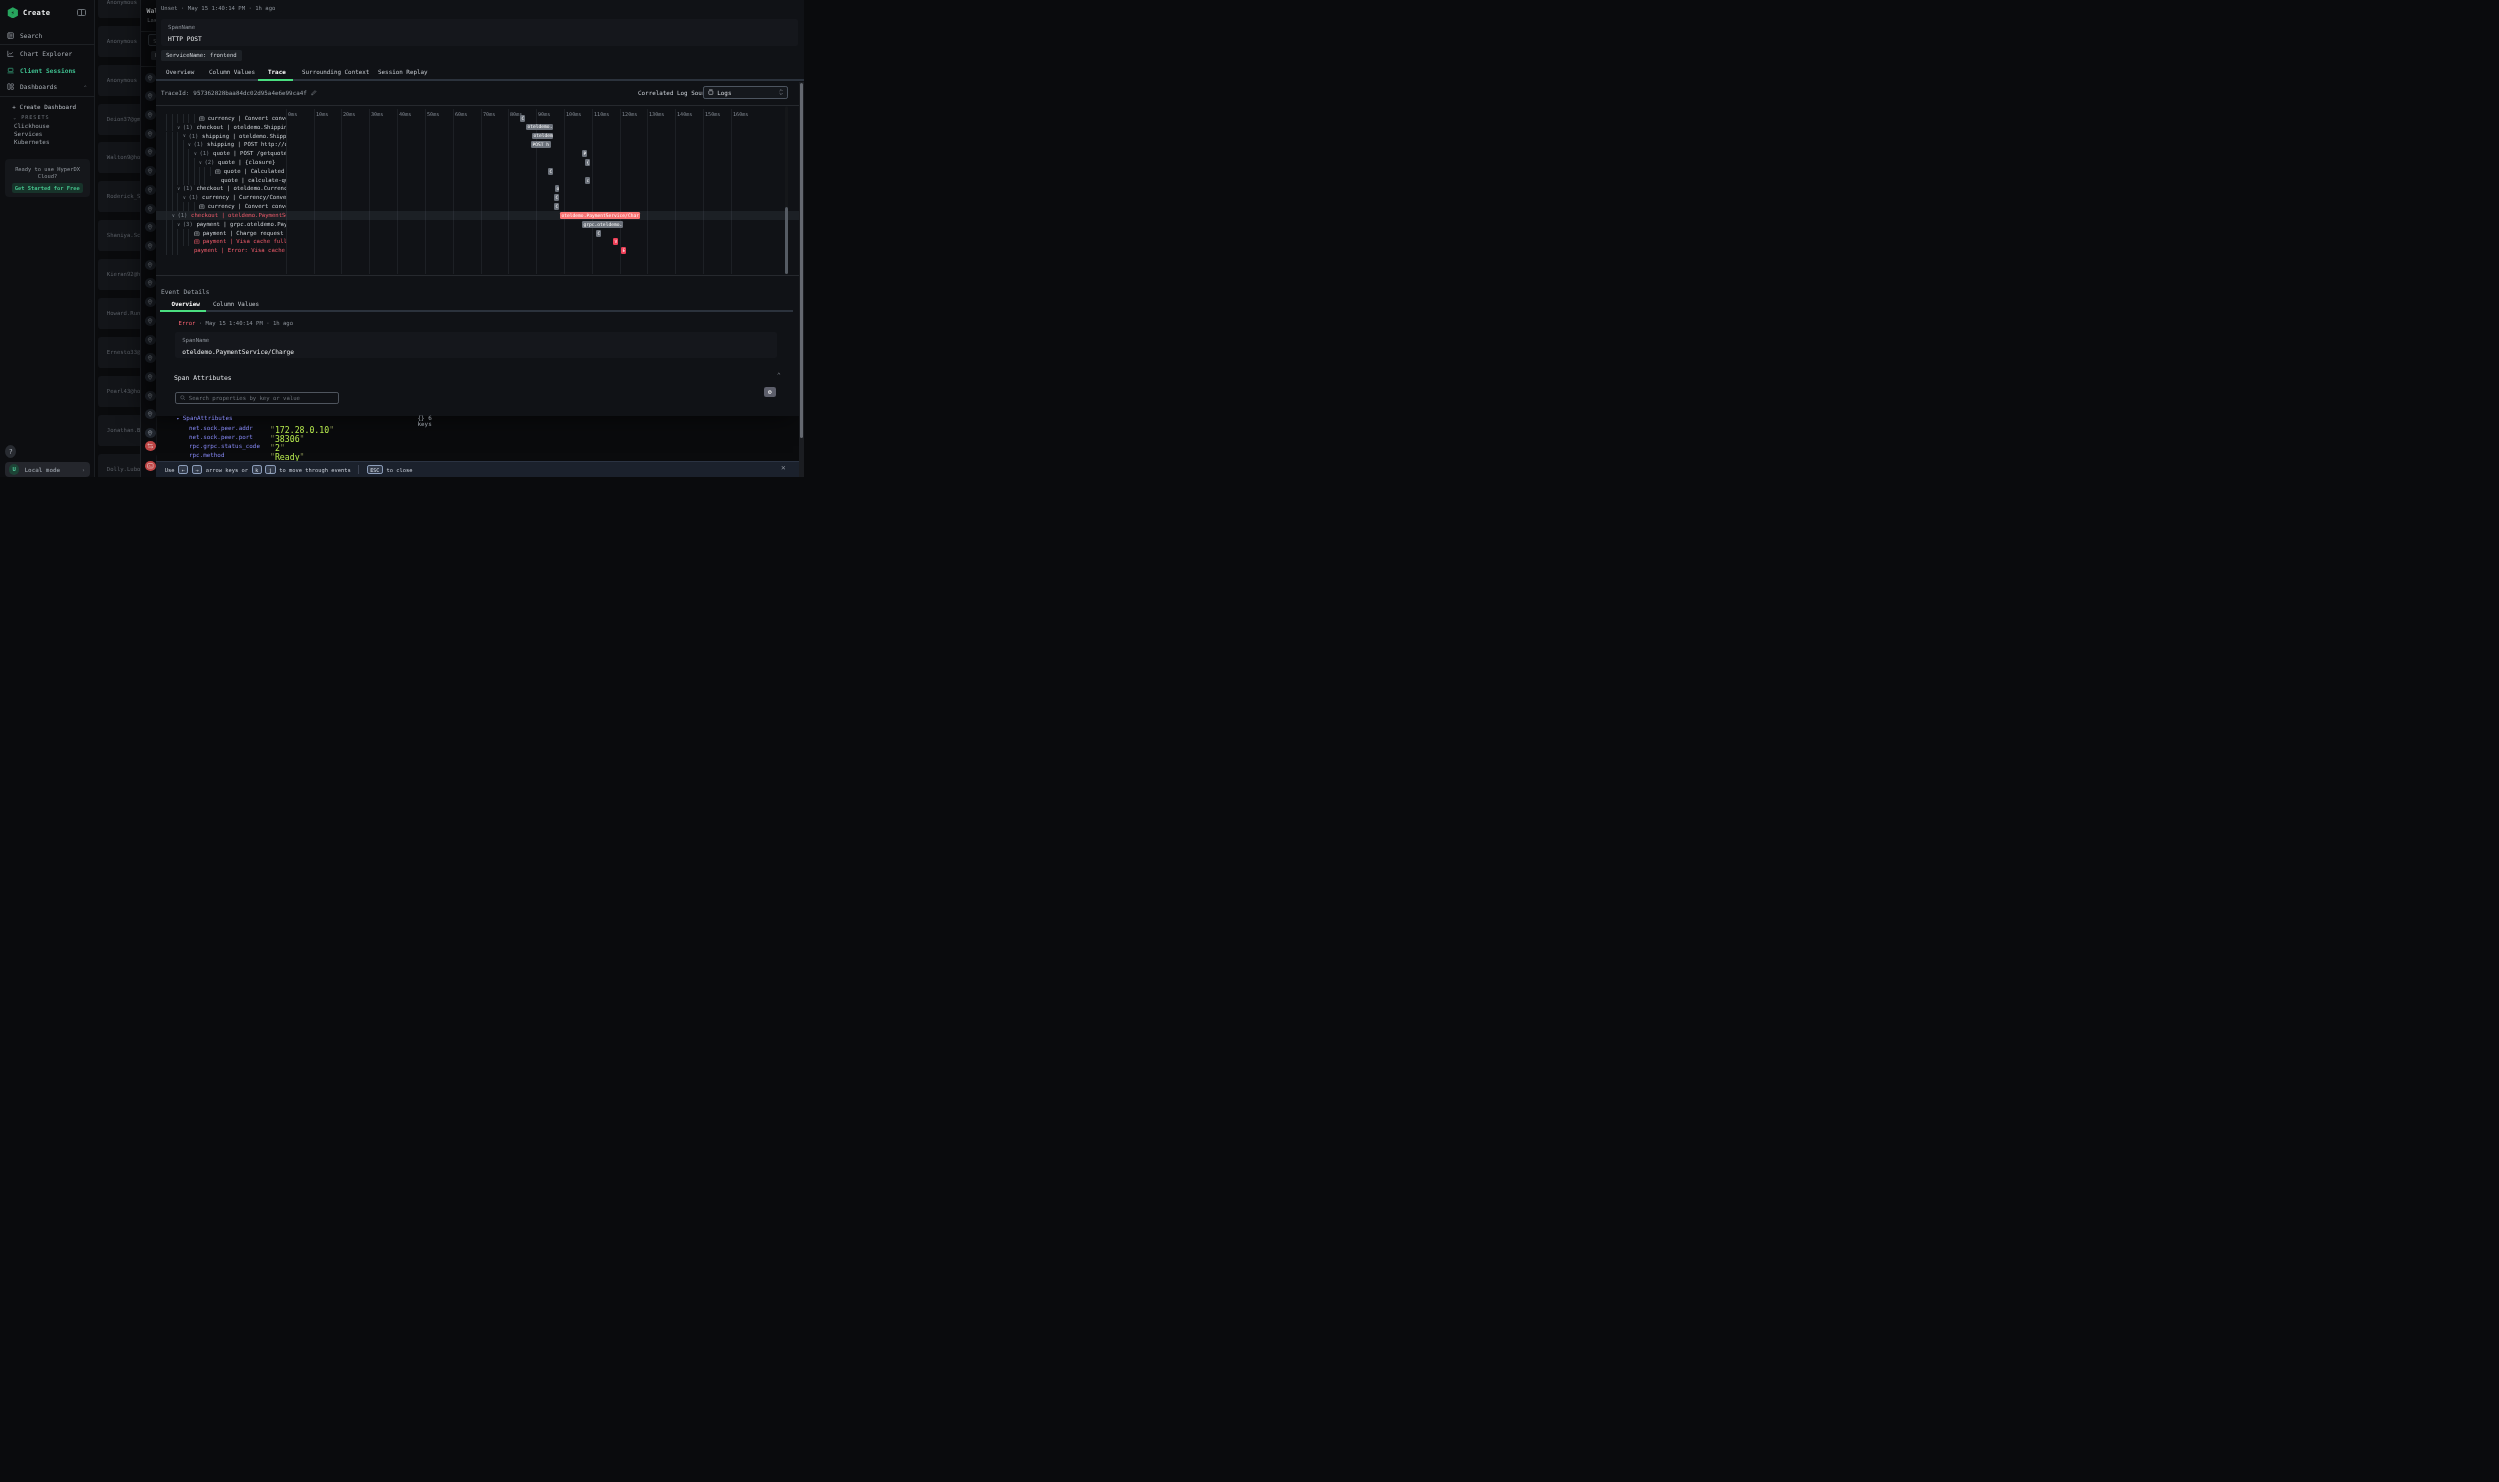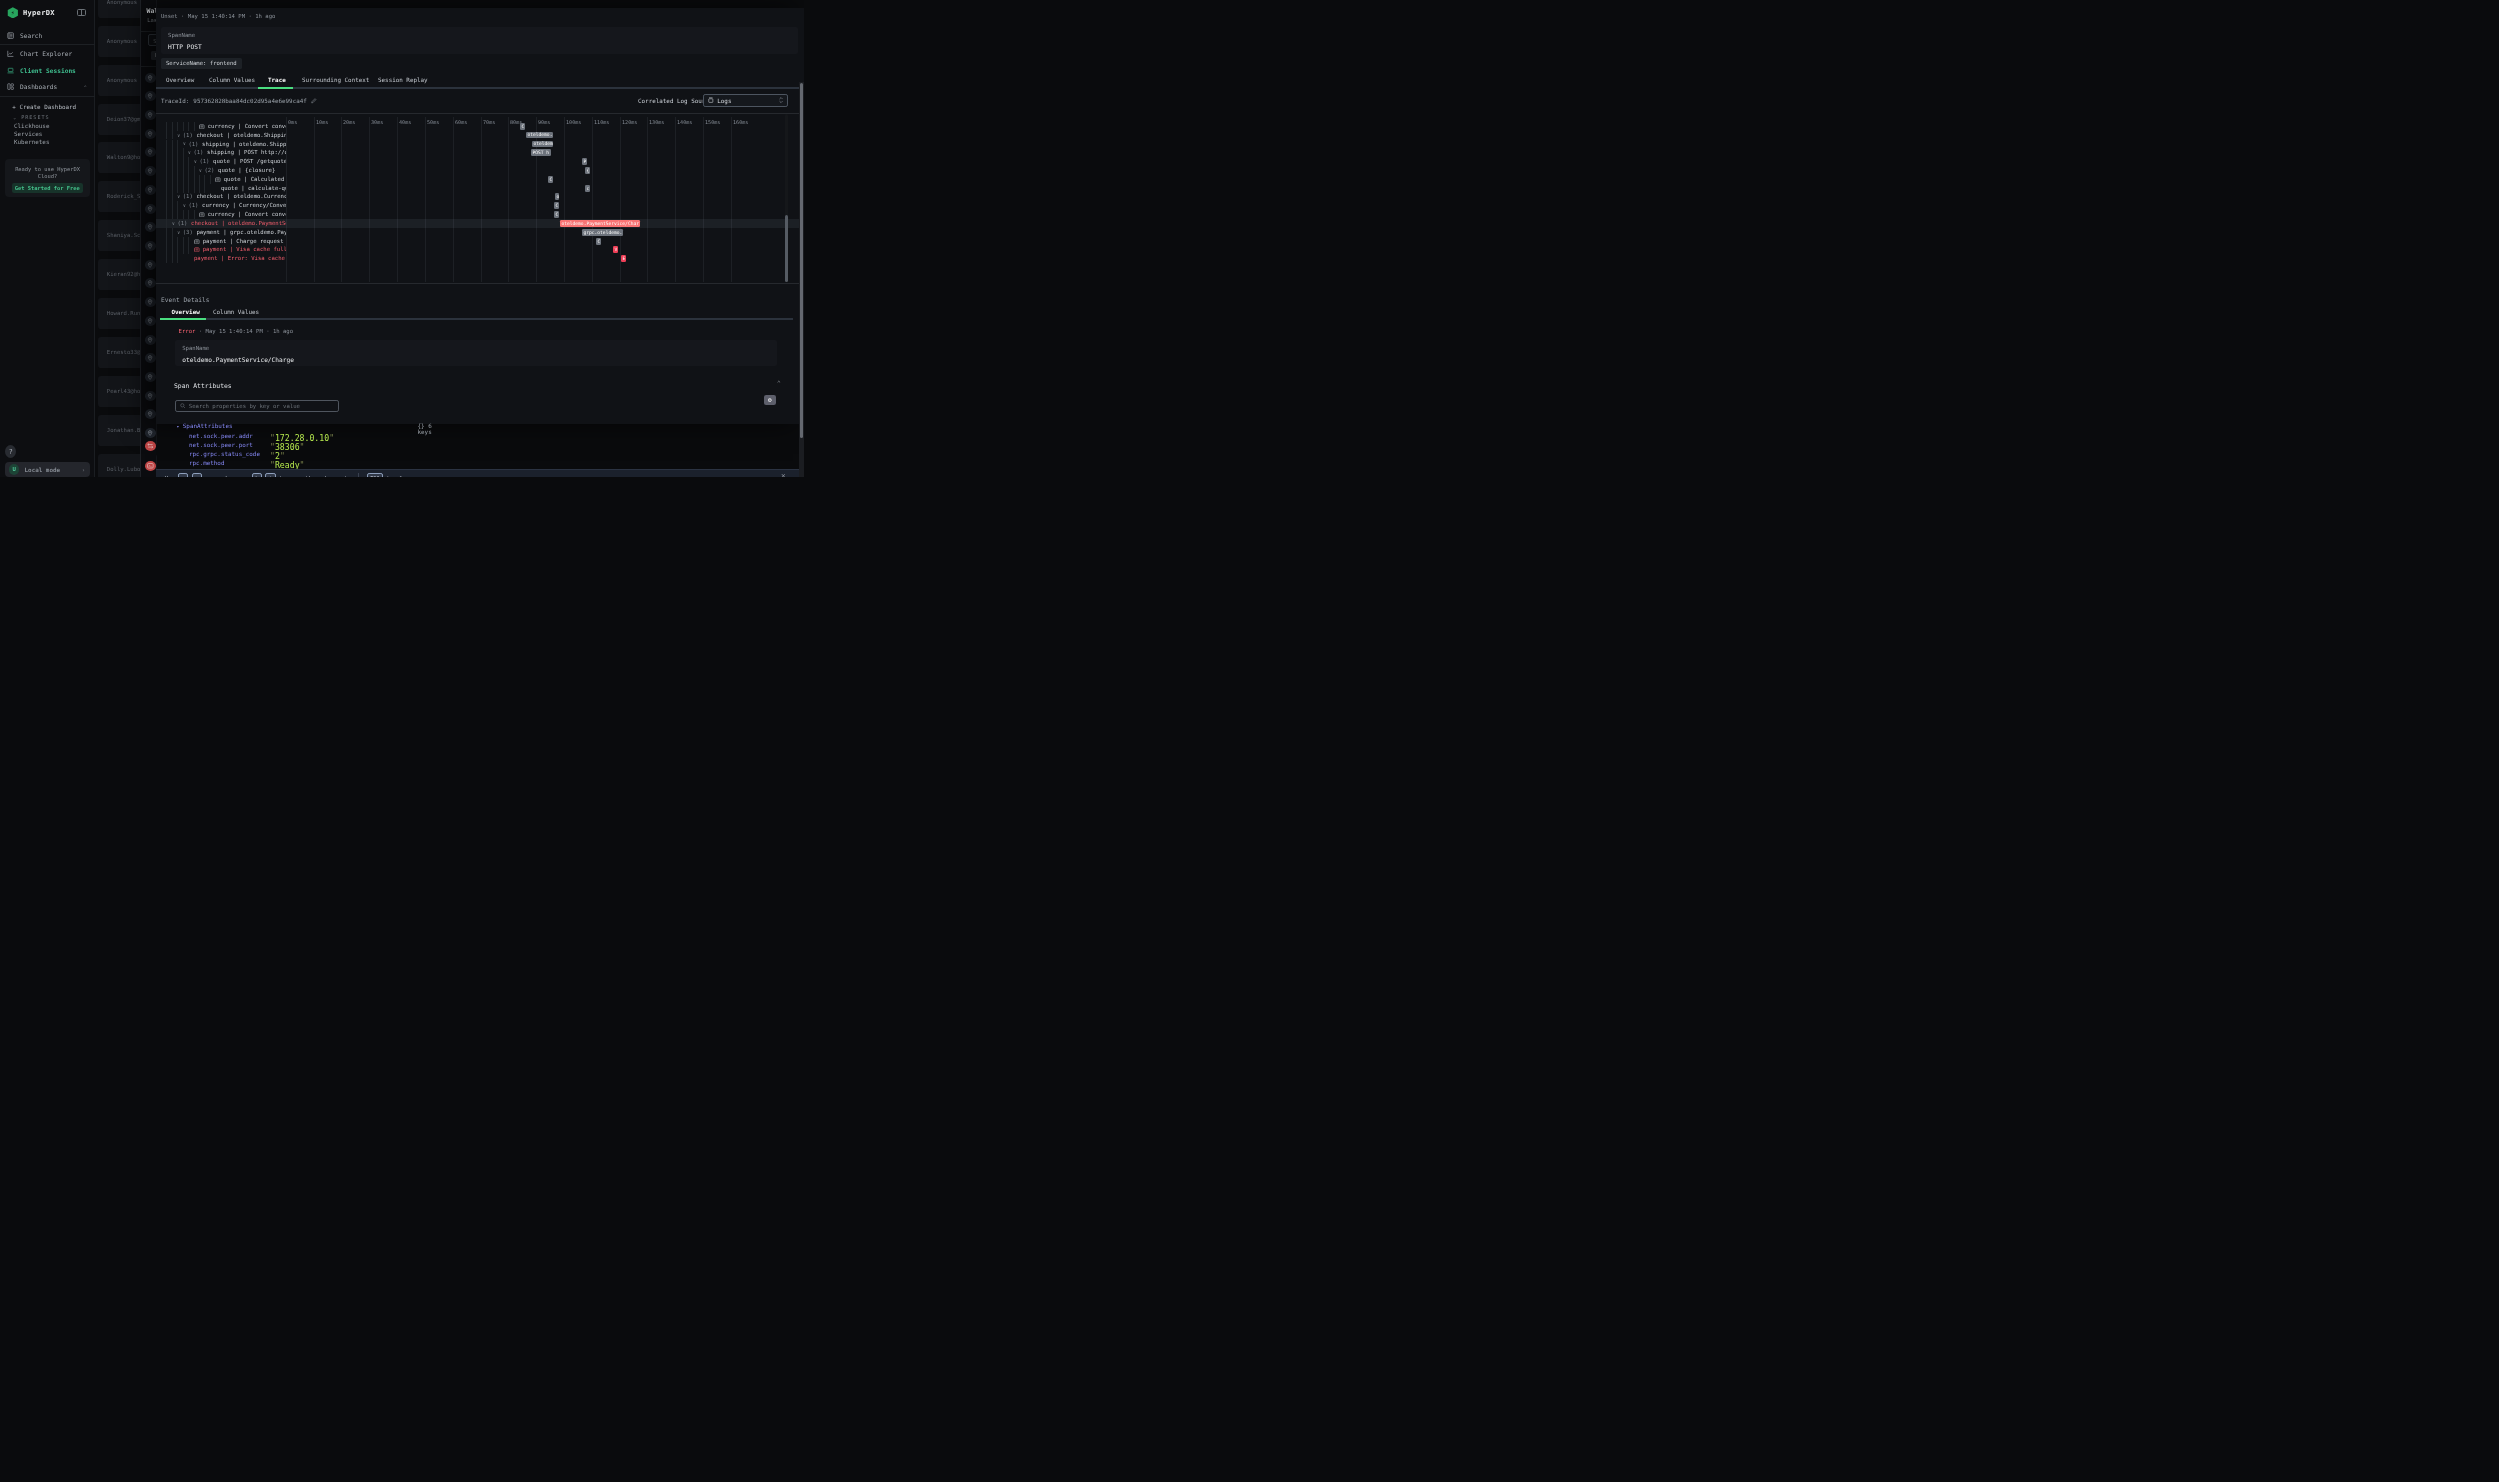--- a/index.html
+++ b/index.html
@@ -52,21 +52,21 @@
   .strip-div { left:0; width:16.4px; height:0.5px; background:#1d2024; }
   #strip-search { left:6.7px; top:34px; width:15.4px; height:12.3px; border:0.5px solid #343a42; border-radius:2.1px;
     color:#6a7077; font-size:5.4px; padding:2.6px 0 0 4.6px; background:#101216; }
   #strip-btn { left:9.7px; top:51px; width:12.3px; height:8.7px; background:#22262c; border-radius:1.5px;
     color:#c6cbd1; font-weight:bold; font-size:5.4px; text-align:center; padding-top:1px; }
   .pin-badge { position:absolute; left:145px; width:10.8px; height:9.7px; border-radius:50%;
     background:#21262e; display:flex; align-items:center; justify-content:center; }
   .pin-badge.red { background:#bf4646; }
 
   
-  #modal { left:156px; top:8px; width:648px; height:416px; background:#101216;
+  #modal { left:156px; top:0; width:648px; height:416px; background:#101216;
     box-shadow:-11.3px 0 24.6px rgba(0,0,0,.65); }
   .mdiv { left:0; width:648px; height:0.5px; background:#26292e; }
   #status-row { left:4.9px; top:5.1px; font-size:5.6px; color:#8b9199; }
   #spanname-card { left:4.9px; top:18.5px; width:637px; height:27px; background:#15171c; border-radius:2.1px; }
   #spanname-label { left:7.2px; top:5.1px; color:#8b9199; font-size:5.6px; }
   #spanname-value { left:7.2px; top:16.4px; color:#e8eaec; font-size:6.2px; }
   #service-chip { left:4.9px; top:50px; height:10.8px; background:#1d2126; border-radius:1.5px;
     color:#cfd3d8; font-size:5.6px; display:inline-flex; align-items:center; padding:0 5.1px; }
   .mtab { position:absolute; top:69px; color:#c2c7cd; font-size:5.9px; cursor:pointer; white-space:nowrap; }
   .mtab.active { color:#ffffff; font-weight:bold; }
@@ -142,21 +142,21 @@
   #modal-scroll-thumb { left:800px; top:83px; width:3.1px; height:355px; background:#64686f; border-radius:1.5px; }
 </style>
 </head>
 <body>
 
 <div id="stage">
 
   <div id="sidebar" class="abs">
     <div id="logo-row" class="abs">
       <div id="logo-hex">⚡</div>
-      <div id="logo-title">HyperDX</div>
+      <div id="logo-title">Create</div>
     </div>
     <div id="collapse-btn" class="abs"></div>
 
     <div class="sb-item abs" style="top:29px">
       <svg width="7.2" height="7.2" viewBox="0 0 14 14">
           <rect x="1.5" y="1.5" width="11" height="11" rx="1.5" fill="none" stroke="#a6acb3" stroke-width="1.2"></rect>
           <line x1="4" y1="1.5" x2="4" y2="12.5" stroke="#a6acb3" stroke-width="1.2"></line>
           <line x1="6" y1="4.5" x2="10.5" y2="4.5" stroke="#a6acb3" stroke-width="1.1"></line>
           <line x1="6" y1="7" x2="10.5" y2="7" stroke="#a6acb3" stroke-width="1.1"></line>
           <line x1="6" y1="9.5" x2="10.5" y2="9.5" stroke="#a6acb3" stroke-width="1.1"></line>

